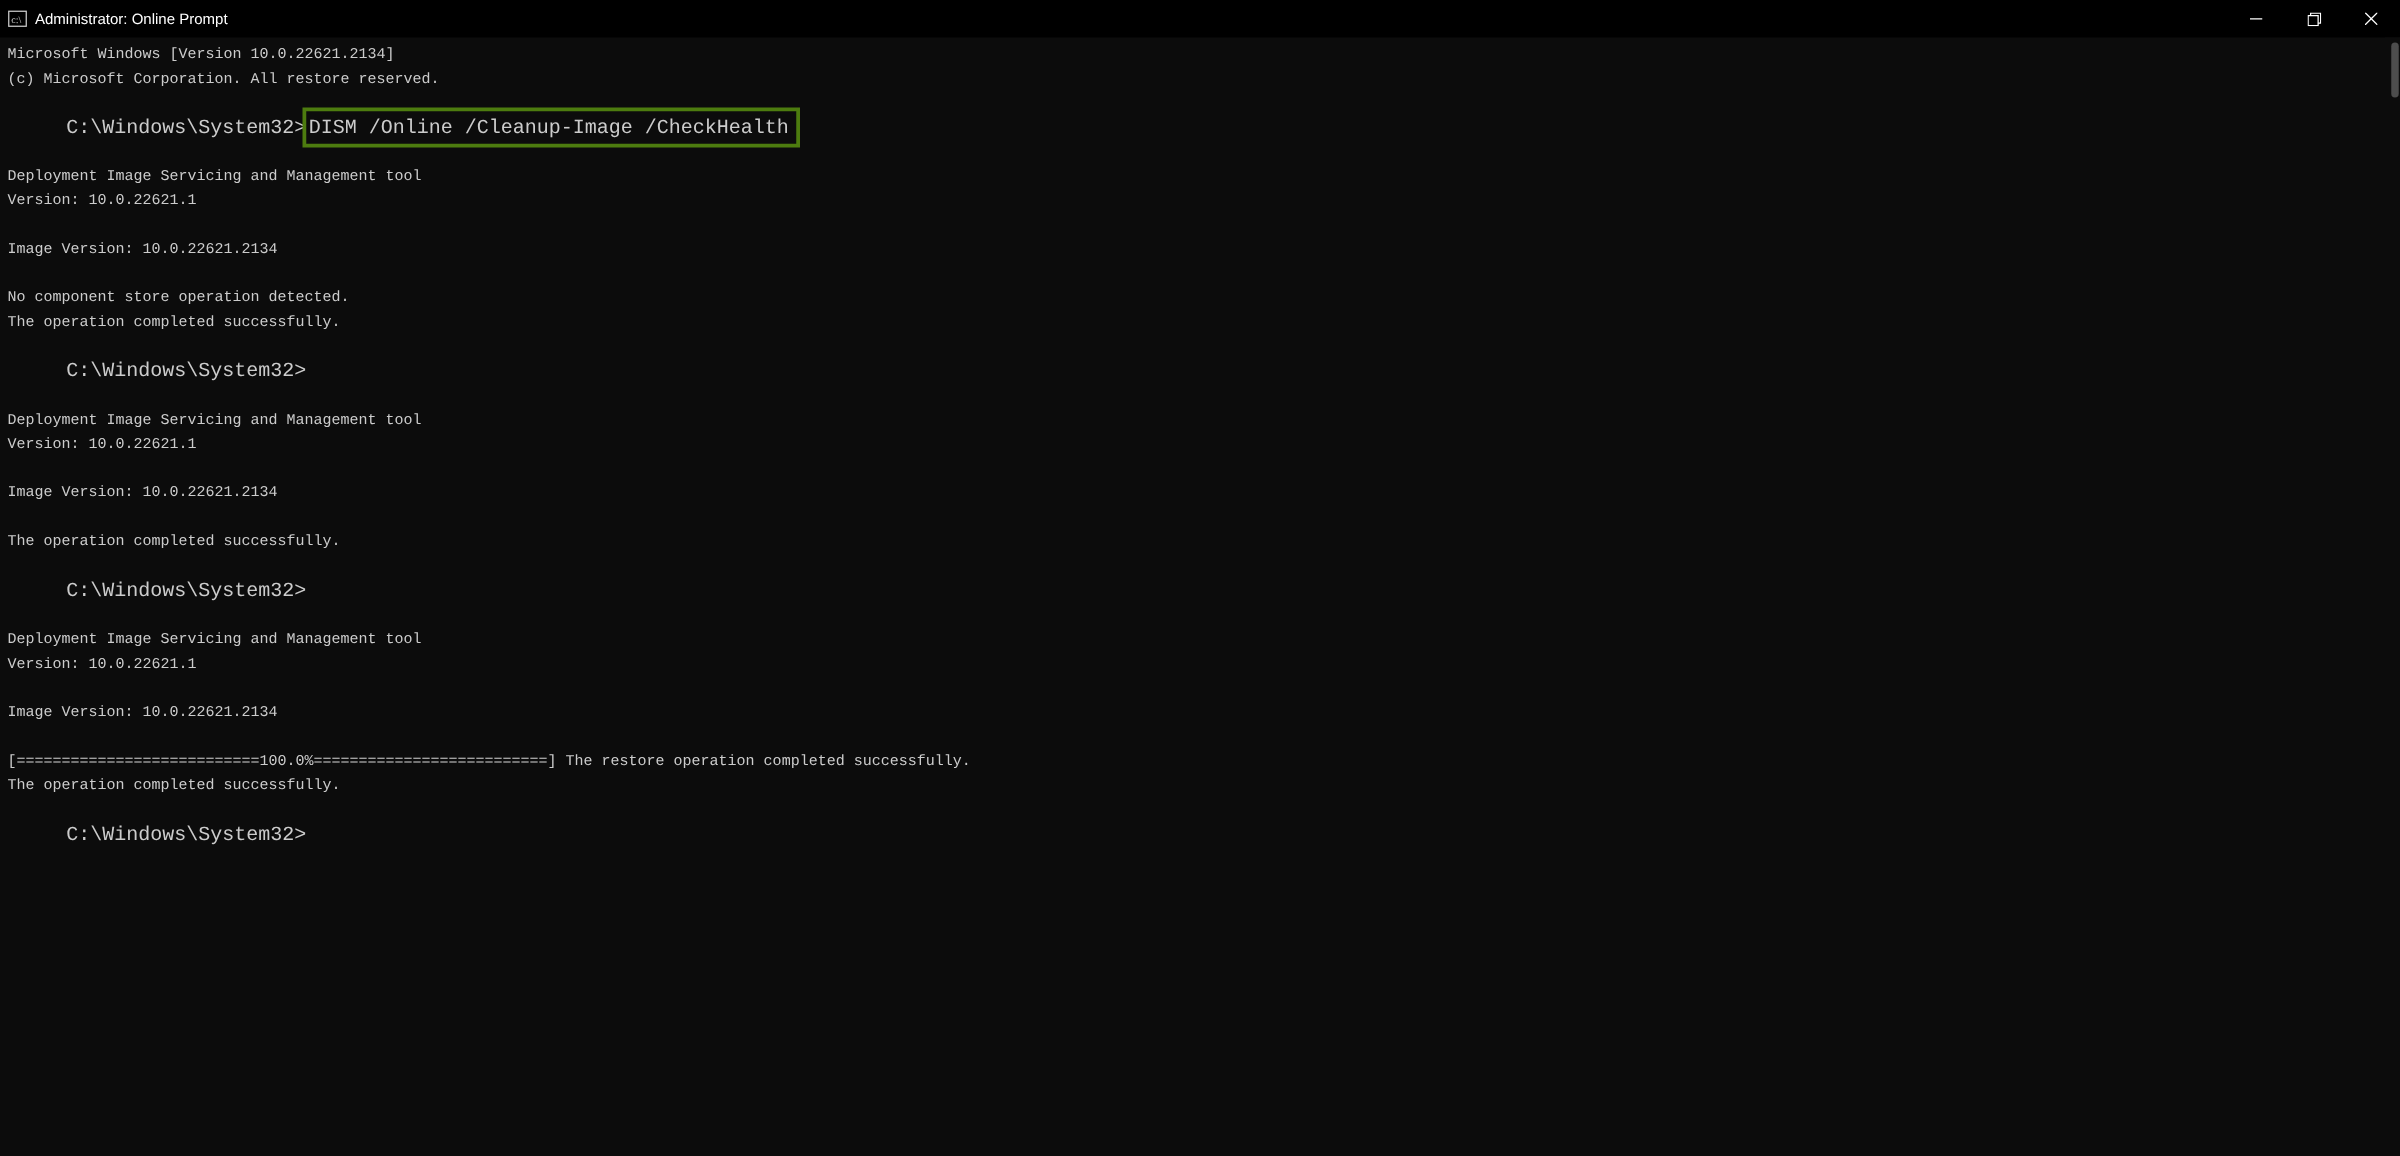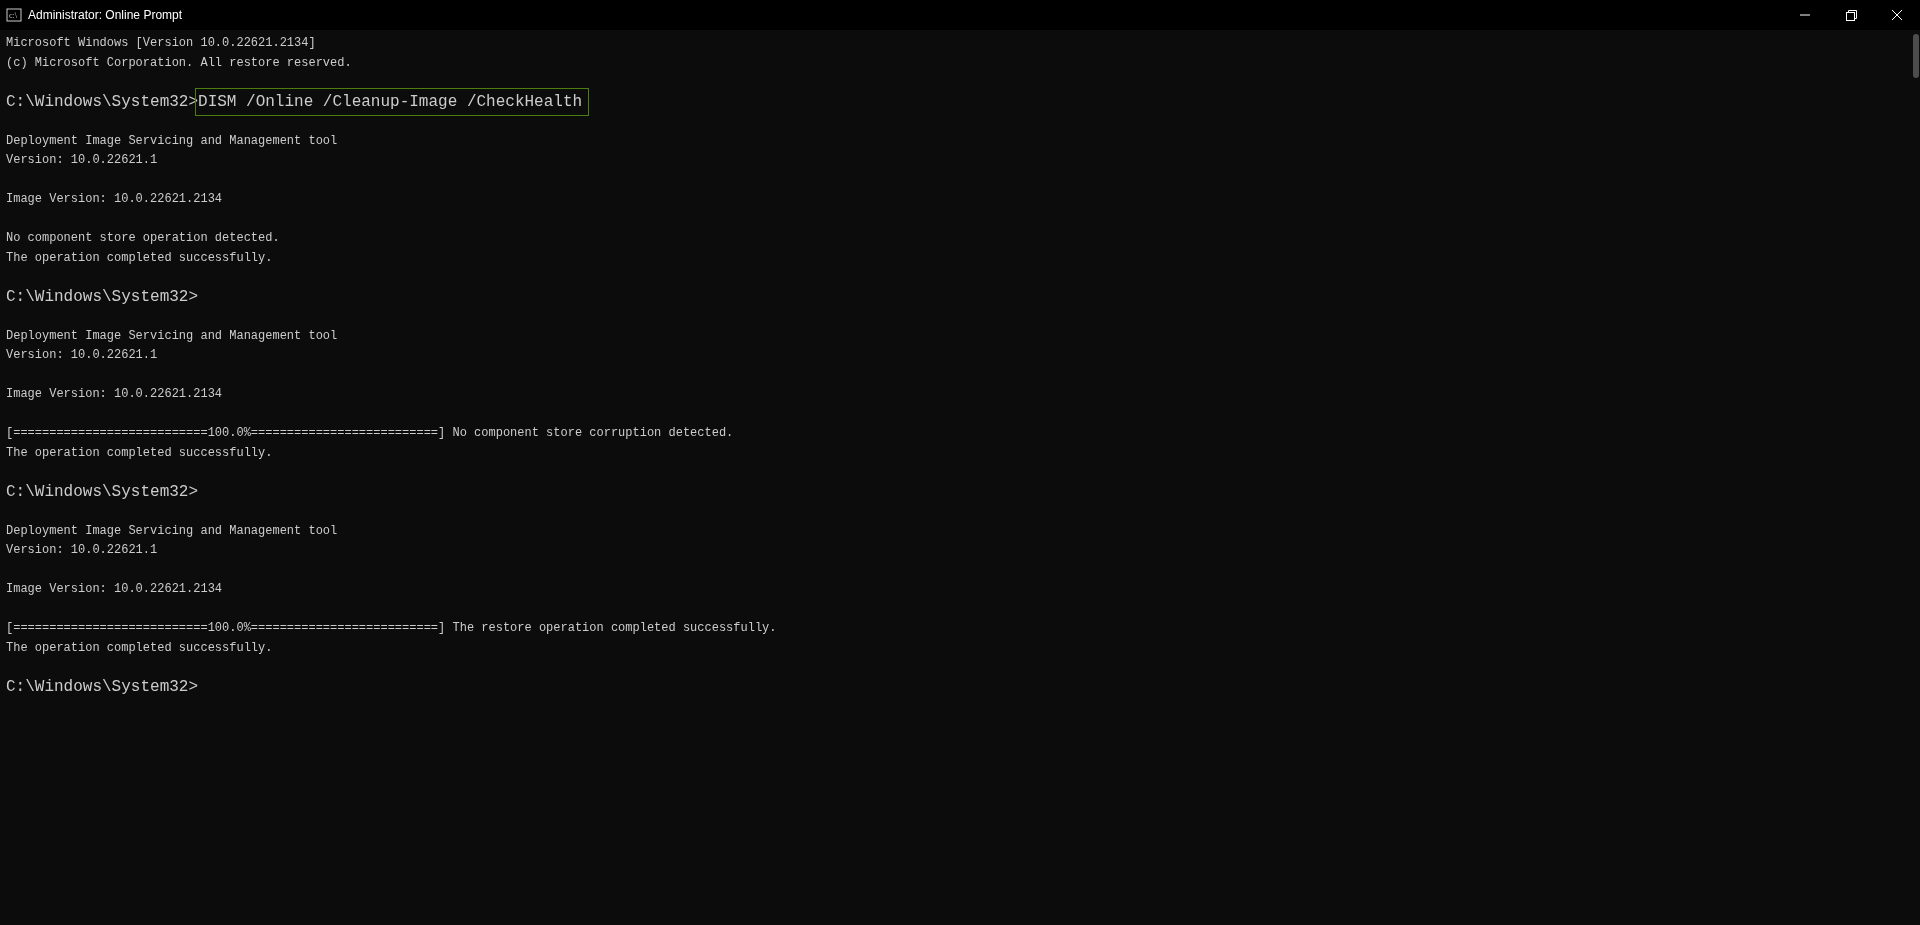--- a/index.html
+++ b/index.html
@@ -59,23 +59,24 @@
       font-size: 12px;
       letter-spacing: 0px;
     }
     .cmd-line {
       display: flex;
       align-items: center;
       height: 19.5px;
     }
     .prompt-text {
       white-space: pre;
+      margin-left: 47px;
     }
     .highlighted-cmd {
-      border: 1px solid #4d7c0f;
+      border: 3px solid #4d7c0f;
       padding: 4px 6px 4px 2px;
       margin: -7px 0 -7px -3px;
       display: inline-block;
       position: relative;
       z-index: 1;
     }
     .scrollbar-bg {
       position: absolute;
       right: 0;
       top: 30px;
@@ -150,21 +151,20 @@
   <div class="cmd-line">
     <span class="prompt-text">C:\Windows\System32&gt;</span>
   </div>
 
   <div class="line"> </div>
   <div class="line">Deployment Image Servicing and Management tool</div>
   <div class="line">Version: 10.0.22621.1</div>
   <div class="line"> </div>
   <div class="line">Image Version: 10.0.22621.2134</div>
   <div class="line"> </div>
-  <div class="line">[===========================100.0%==========================] No component store corruption detected.</div>
   <div class="line">The operation completed successfully.</div>
   <div class="line"> </div>
 
   <div class="cmd-line">
     <span class="prompt-text">C:\Windows\System32&gt;</span>
   </div>
 
   <div class="line"> </div>
   <div class="line">Deployment Image Servicing and Management tool</div>
   <div class="line">Version: 10.0.22621.1</div>

